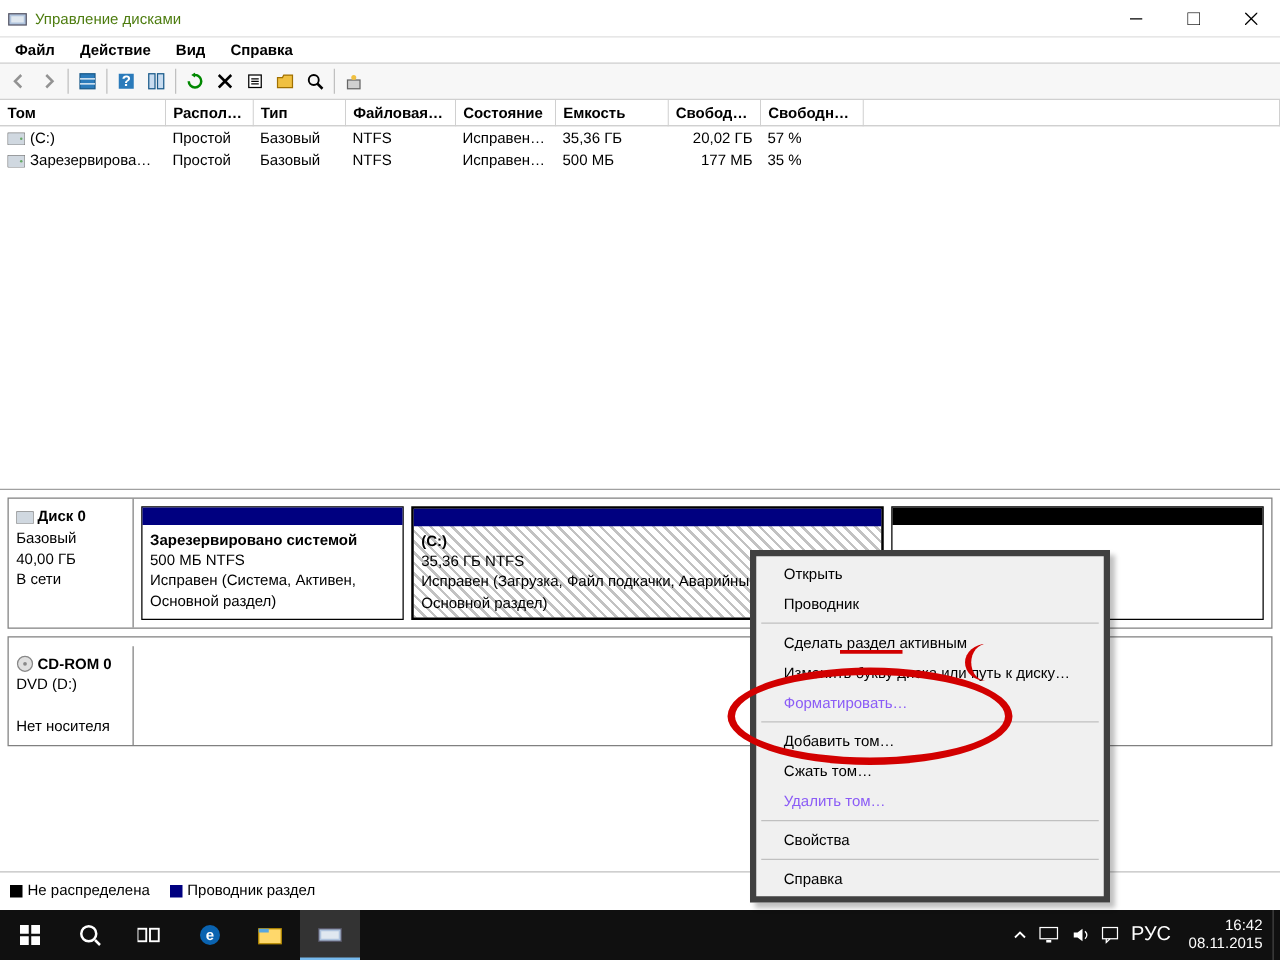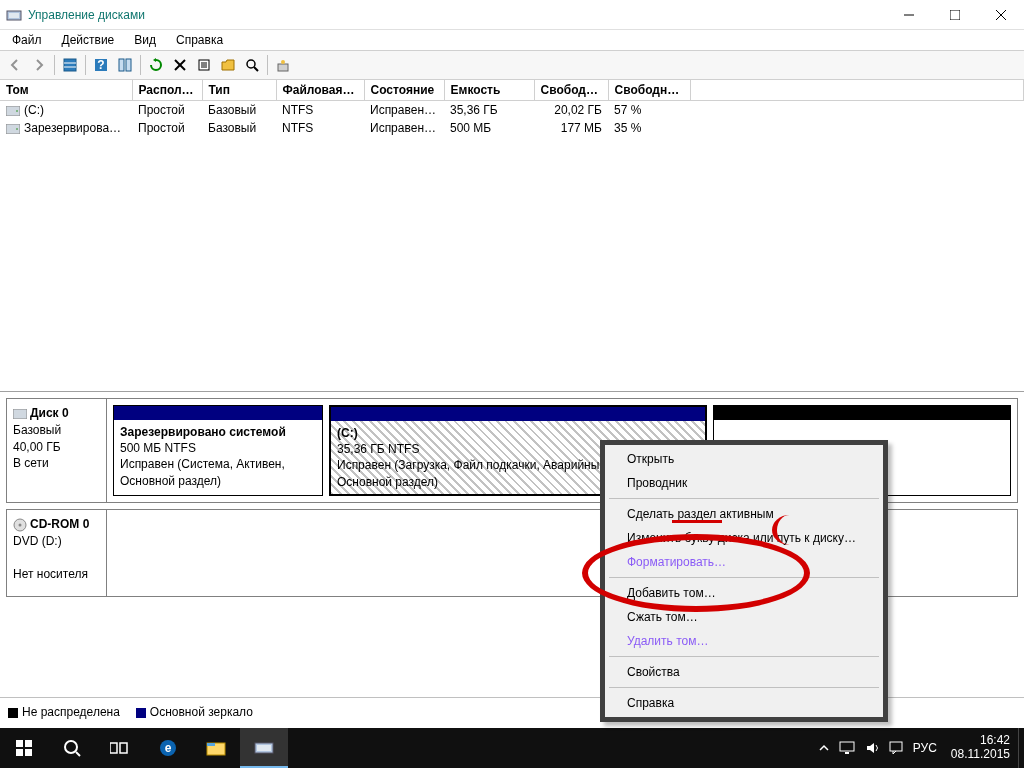--- a/index.html
+++ b/index.html
@@ -1,26 +1,26 @@
 <!DOCTYPE html>
 <html><head>
 <meta charset="utf-8">
 <style>
 * { margin:0; padding:0; box-sizing:border-box; font-family:"Segoe UI", Tahoma, sans-serif; font-size:12px; }
 body { width:1024px; height:768px; overflow:hidden; background:#fff; position:relative; }
 
 
 .titlebar { height:30px; display:flex; align-items:center; background:#fff; border-bottom:1px solid #e0e0e0; }
 .titlebar .appicon { width:16px; height:16px; margin:0 6px; display:inline-flex; align-items:center; justify-content:center; }
-.titlebar .title { flex:1; font-size:12px; color:#0f766e; }
+.titlebar .title { flex:1; font-size:12px; color:#4d7c0f; }
 .titlebar .winbtn { width:46px; height:30px; display:flex; align-items:center; justify-content:center; }
 
 
 .menubar { height:20px; display:flex; align-items:center; padding:0 4px; gap:4px; }
-.menubar span { padding:2px 8px; cursor:default; }
+.menubar span { padding:2px 8px; cursor:default;font-weight:bold; }
 
 
 .toolbar { height:30px; border-top:1px solid #d0d0d0; border-bottom:1px solid #d0d0d0; display:flex; align-items:center; padding:0 4px; gap:2px; background:#f7f7f7; }
 .tbtn { width:22px; height:22px; display:flex; align-items:center; justify-content:center; border:1px solid transparent; }
 .tsep { width:1px; height:20px; background:#c0c0c0; margin:0 2px; }
 .tbtn.disabled { opacity:.4; }
 
 
 .table-wrap { height:312px; overflow:auto; border-bottom:1px solid #a0a0a0; }
 table { width:100%; border-collapse:collapse; table-layout:fixed; }
@@ -32,21 +32,21 @@
 .disklayout { height:305px; overflow:auto; }
 .diskrow { display:flex; border:1px solid #808080; margin:6px; min-height:88px; }
 .diskleft { width:100px; padding:6px; border-right:1px solid #808080; line-height:1.4; }
 .diskright { flex:1; display:flex; gap:6px; padding:6px; }
 .part { border:1px solid #000; position:relative; display:flex; flex-direction:column; }
 .part .pbar { height:14px; }
 .part .pbody { flex:1; padding:4px 6px; line-height:1.35; overflow:hidden; }
 .bar-navy { background:#000080; }
 .bar-black { background:#000; }
 .hatch { background-image:repeating-linear-gradient(45deg,#ccc 0,#ccc 2px,#fff 2px,#fff 6px); }
-.diskrow.cd { min-height:88px; }
+.diskrow.cd { min-height:88px;align-items:flex-end; }
 
 
 .legend { height:22px; border-top:1px solid #c0c0c0; display:flex; align-items:flex-end; padding:0 8px; gap:16px; font-size:12px; }
 .legend .sw { display:inline-block; width:10px; height:10px; margin-right:4px; vertical-align:middle; }
 
 
 .ctx { position:absolute; left:600px; top:440px; width:288px; background:#f0f0f0; border:5px solid #404040; box-shadow:4px 4px 4px rgba(0,0,0,.25); padding:2px; z-index:50; }
 .ctx .mi { padding:5px 20px; cursor:default; }
 .ctx .mi.disabled { color:#8b5cf6; }
 .ctx .sep { height:1px; background:#c0c0c0; margin:3px 2px; }
@@ -278,21 +278,21 @@
           </svg></span><b>CD-ROM 0</b><br>
       <span>DVD (D:)</span><br><br>
       <span>Нет носителя</span>
     </div>
     <div class="diskright"></div>
   </div>
 </div>
 
 <div class="legend">
   <span><span class="sw" style="background:#000"></span><span>Не распределена</span></span>
-  <span><span class="sw" style="background:#000080"></span><span>Основной зеркало</span></span>
+  <span><span class="sw" style="background:#000080"></span><span>Проводник раздел</span></span>
 </div>
 
 <div style="height:20px"></div>
 
 <div class="ctx">
   <div class="mi">Открыть</div>
   <div class="mi">Проводник</div>
   <div class="sep"></div>
   <div class="mi">Сделать раздел активным</div>
   <div class="mi">Изменить букву диска или путь к диску…</div>
@@ -367,20 +367,20 @@
           <path d="M2 5 L5 5 L9 2 L9 12 L5 9 L2 9 Z" fill="#fff"></path>
           <path d="M11 4 Q14 7 11 10" fill="none" stroke="#fff"></path>
         </svg>
       </span>
     <span>
         <svg width="14" height="14">
           <rect x="1" y="1" width="12" height="9" fill="none" stroke="#fff"></rect>
           <path d="M4 10 L4 13 L7 10" fill="none" stroke="#fff"></path>
         </svg>
       </span>
-    <span style="font-size:12px">РУС</span>
+    <span style="font-size:16px">РУС</span>
   </div>
   <div class="clock">
     <div>16:42</div>
     <div>08.11.2015</div>
   </div>
   <div class="showdesk"></div>
 </div>
 
 </body></html>

